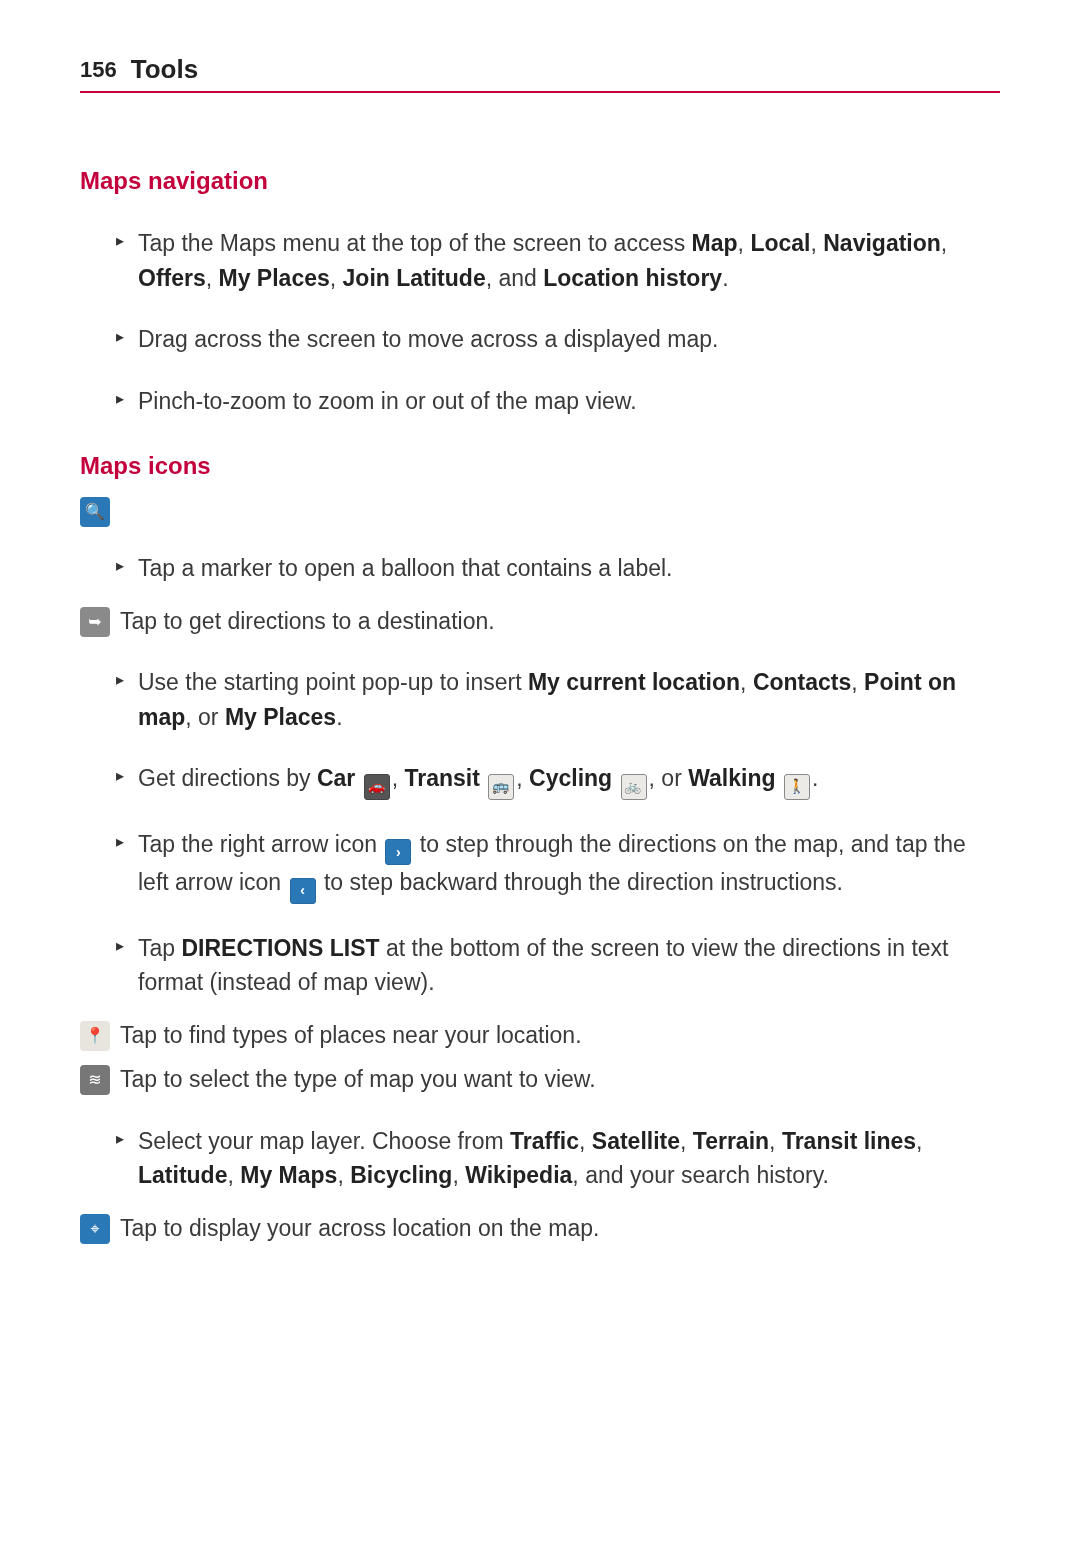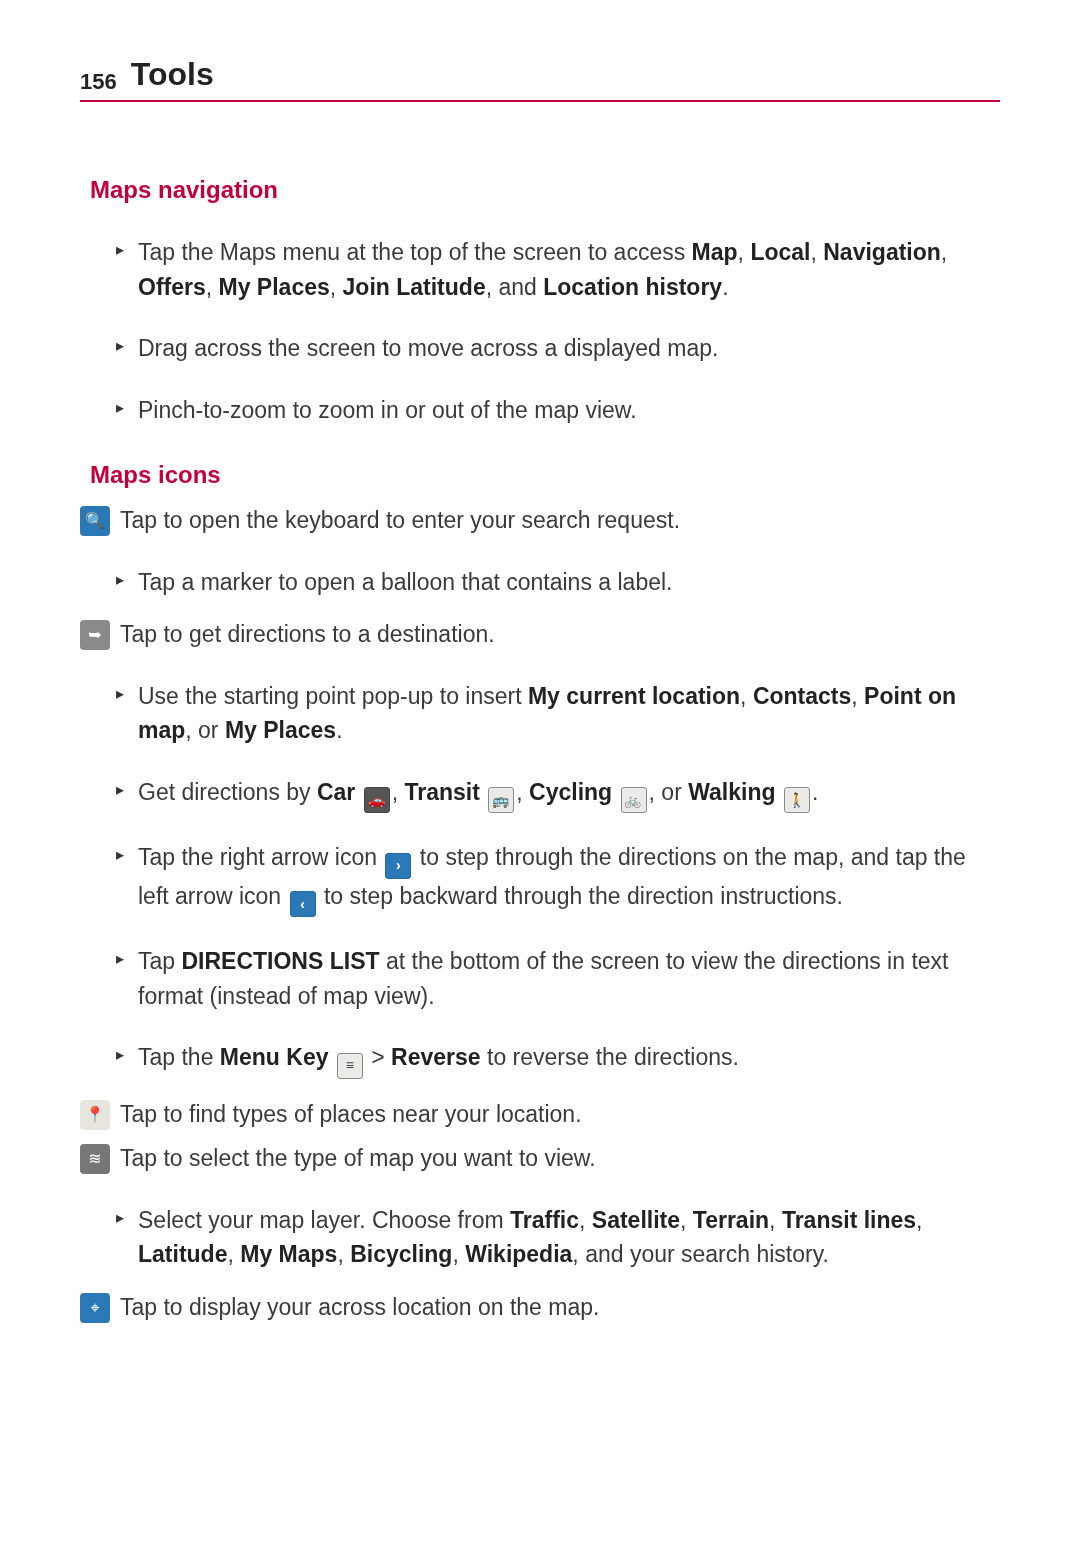--- a/index.html
+++ b/index.html
@@ -16,41 +16,41 @@
     color:var(--text);
     font-size:23px;
     line-height:1.5;
     -webkit-font-smoothing:antialiased;
   }
   .page{
     padding:50px 80px 60px 80px;
   }
   .header{
     display:flex;
-    align-items:flex-end;
+    align-items:center;
     border-bottom:2px solid var(--accent);
     padding-bottom:2px;
     margin-bottom:70px;
   }
   .pageno{
     font-weight:600;
     font-size:22px;
     margin-right:14px;
     color:#222;
   }
   .chapter{
     font-weight:600;
-    font-size:32px;
+    font-size:26px;
     color:#222;
   }
   h3.sec{
     color:var(--accent);
     font-size:24px;
     font-weight:600;
-    margin:30px 0 10px 10px;
+    margin:30px 0 10px 0;
   }
   ul.arrow{
     list-style:none;
     padding:0;
     margin:0 0 0 36px;
   }
   ul.arrow > li{
     position:relative;
     padding-left:22px;
     margin:27px 0 18px 0;
@@ -126,21 +126,20 @@
       <b>Location history</b><span>.</span>
     </li>
     <li>Drag across the screen to move across a displayed map.</li>
     <li>Pinch-to-zoom to zoom in or out of the map view.</li>
   </ul>
 
   <h3 class="sec">Maps icons</h3>
 
   <div class="iconline">
     <span class="smallicon icon-search">🔍</span>
-    <span>Tap to open the keyboard to enter your search request.</span>
   </div>
   <ul class="arrow">
     <li>Tap a marker to open a balloon that contains a label.</li>
   </ul>
 
   <div class="iconline">
     <span class="smallicon icon-directions">➥</span>
     <span>Tap to get directions to a destination.</span>
   </div>
   <ul class="arrow">
@@ -167,28 +166,20 @@
       <span class="inline-icon ii-arrow">›</span>
       <span> to step through the directions on the map, and tap the left arrow icon </span>
       <span class="inline-icon ii-arrow">‹</span>
       <span> to step backward through the direction instructions.</span>
     </li>
     <li>
       <span>Tap </span>
       <b>DIRECTIONS LIST</b>
       <span> at the bottom of the screen to view the directions in text format (instead of map view).</span>
     </li>
-    <li>
-      <span>Tap the </span>
-      <b>Menu Key</b>
-      <span class="inline-icon">≡</span>
-      <span> &gt; </span>
-      <b>Reverse</b>
-      <span> to reverse the directions.</span>
-    </li>
   </ul>
 
   <div class="iconline">
     <span class="smallicon icon-places">📍</span>
     <span>Tap to find types of places near your location.</span>
   </div>
 
   <div class="iconline">
     <span class="smallicon icon-layers">≋</span>
     <span>Tap to select the type of map you want to view.</span>

